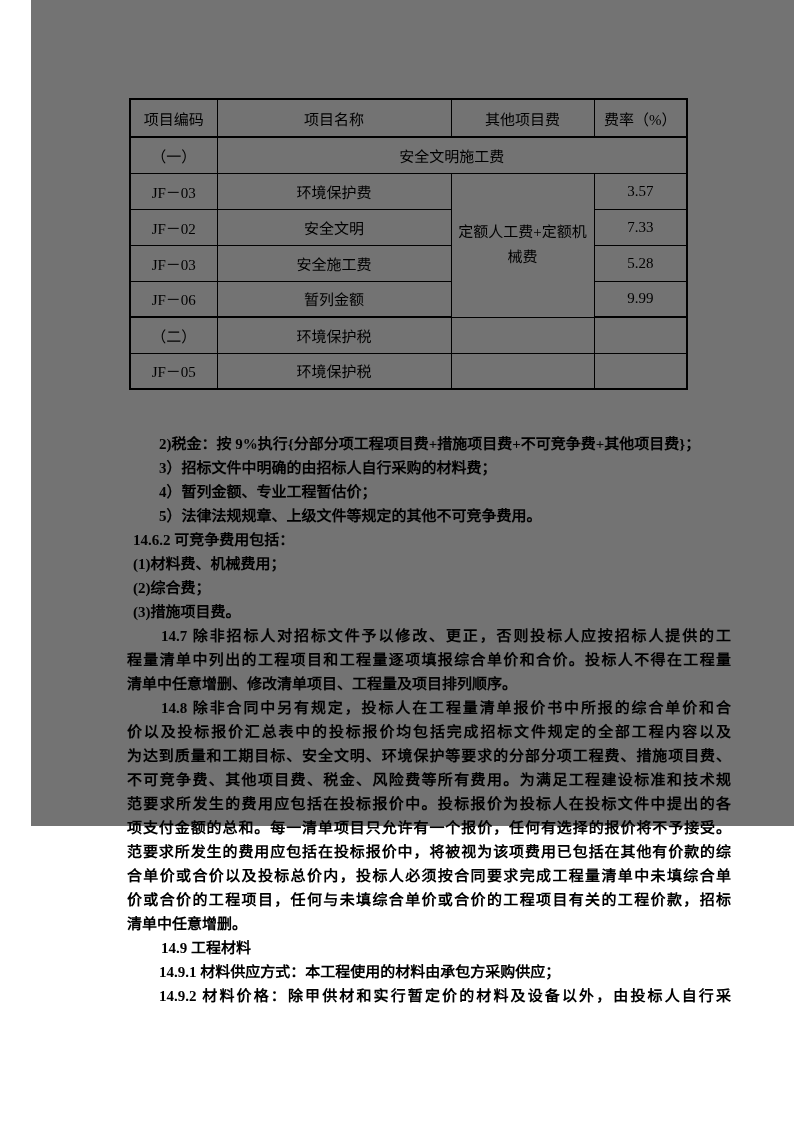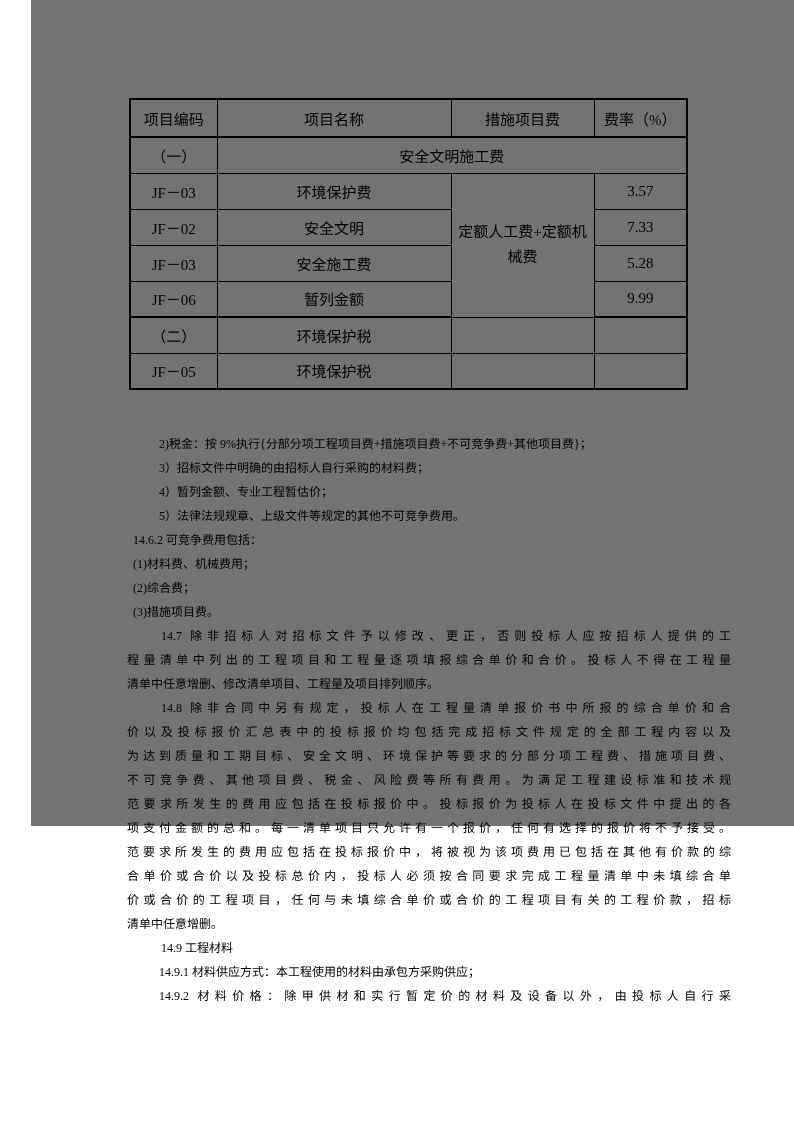--- a/index.html
+++ b/index.html
@@ -36,23 +36,24 @@
   td.basis-cell {
     line-height: 25px; padding: 0 9px;
     border-bottom: 2px solid #000;
   }
   tr.section-end td { border-bottom: 2px solid #000; }
 
   
   .clauses { position: absolute; left: 96px; top: 432px; width: 604px; }
   .line {
     height: 24px; line-height: 24px;
-    font-size: 12px;
+    font-size: 15px;
     overflow: hidden;
     white-space: nowrap;
+    font-weight: bold;
   }
   .line.j { white-space: normal; text-align: justify; text-align-last: justify; }
   .i6  { padding-left: 6px; }
   .i32 { padding-left: 32px; }
   .i34 { padding-left: 34px; }
 
   
   .page-number {
     position: absolute; left: 0; top: 1036px; width: 794px;
     text-align: right; font-size: 13px;
@@ -67,21 +68,21 @@
     <colgroup>
       <col class="c-code">
         <col class="c-name">
         <col class="c-basis">
         <col class="c-rate">
     </colgroup>
     <thead>
       <tr>
         <th>项目编码</th>
         <th>项目名称</th>
-        <th>措施项目费</th>
+        <th>其他项目费</th>
         <th>费率（%）</th>
       </tr>
     </thead>
     <tbody>
       <tr>
         <td>（一）</td>
         <td class="name-left" colspan="3">安全文明施工费</td>
       </tr>
       <tr>
         <td>JF－03</td>

